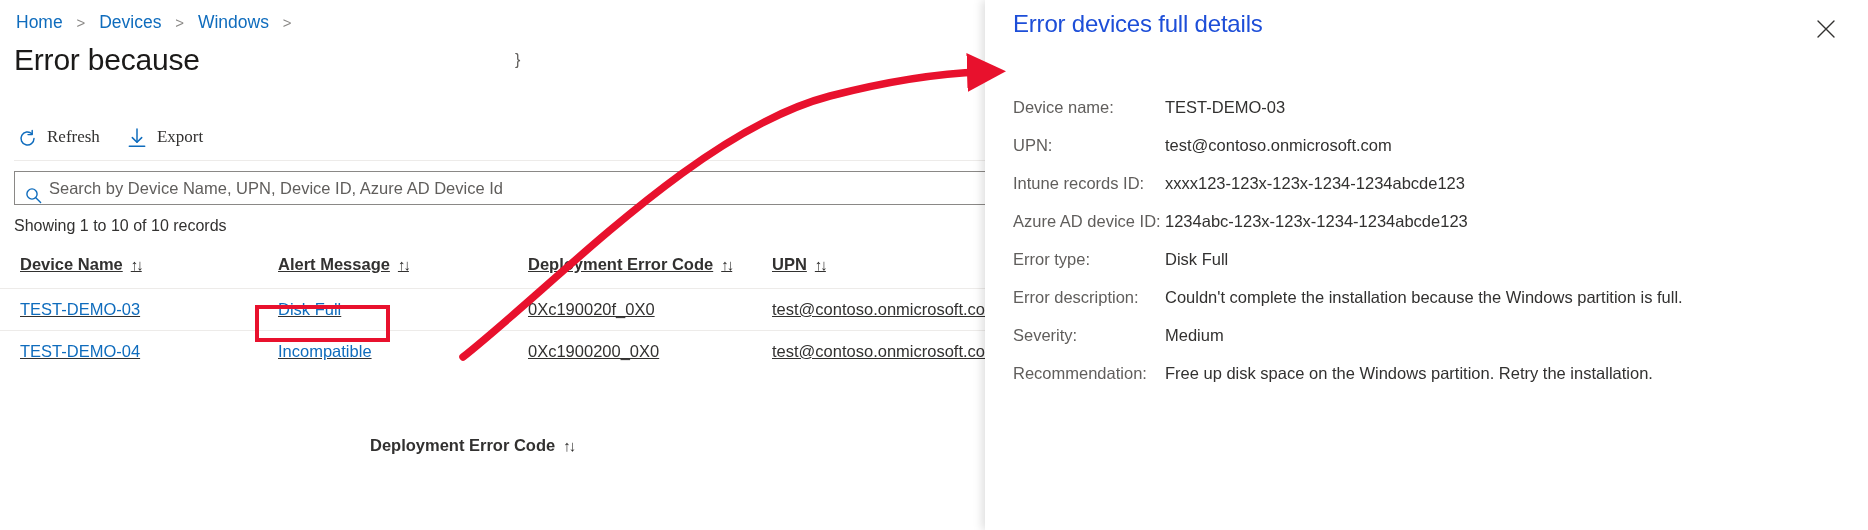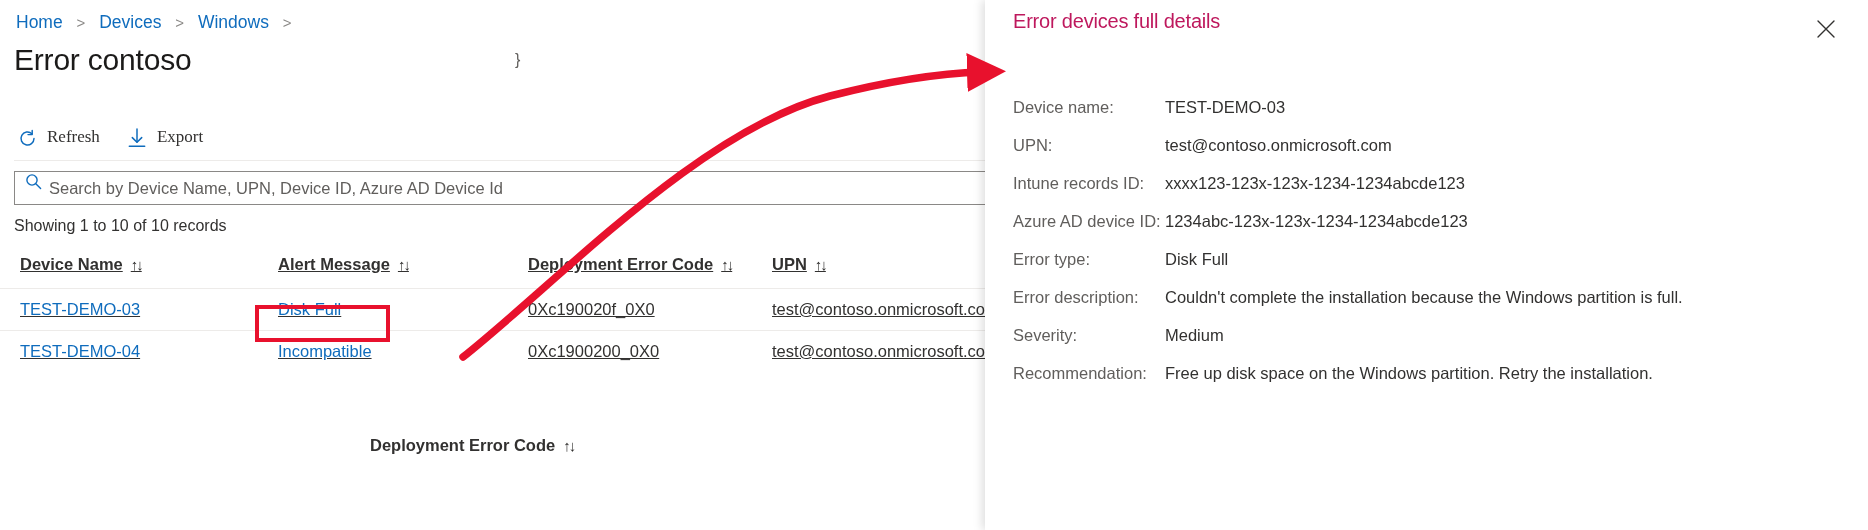--- a/index.html
+++ b/index.html
@@ -116,21 +116,21 @@
   
   #search-box {
     position: absolute;
     left: 14px;
     top: 171px;
     width: 1005px;
     height: 34px;
     border: 1px solid #8a8886;
     background: #ffffff;
     display: flex;
-    align-items: flex-start;
+    align-items: flex-end;
     box-sizing: border-box;
   }
   #search-box .search-icon {
     width: 18px;
     height: 18px;
     margin: 0 7px 0 9px;
     color: #0f6cbd;
     display: flex;
     align-items: center;
     justify-content: center;
@@ -251,23 +251,23 @@
     width: 883px;
     height: 530px;
     background: #ffffff;
     box-shadow: -3px 0 9px rgba(0,0,0,0.13);
     overflow: hidden;
   }
   #panel-title {
     position: absolute;
     left: 28px;
     top: 10px;
-    font-size: 20px;
+    font-size: 24px;
     font-weight: 400;
-    color: #be185d;
+    color: #1d4ed8;
     letter-spacing: -0.2px;
     white-space: nowrap;
   }
   #panel-close {
     position: absolute;
     right: 26px;
     top: 13px;
     width: 32px;
     height: 32px;
     display: flex;
@@ -319,21 +319,21 @@
 
   <div id="breadcrumb">
     <span class="crumb">Home</span>
     <span class="sep">&gt;</span>
     <span class="crumb">Devices</span>
     <span class="sep">&gt;</span>
     <span class="crumb">Windows</span>
     <span class="sep">&gt;</span>
   </div>
 
-  <div id="page-title">Error contoso</div>
+  <div id="page-title">Error because</div>
 
   <div id="stray-glyph">}</div>
 
   <div id="command-bar">
 
     <button class="cmd-btn">
       <span class="cmd-icon">
         <svg width="21" height="21" viewBox="0 0 21 21" fill="none" aria-hidden="true">
           <path d="M17 10.5a6.5 6.5 0 1 1-2.1-4.8" stroke="#0f6cbd" stroke-width="1.45" fill="none" stroke-linecap="round"></path>
           <path d="M15.2 2.4v4.2h-4.2" stroke="#0f6cbd" stroke-width="1.45" fill="none" stroke-linecap="round" stroke-linejoin="round"></path>

